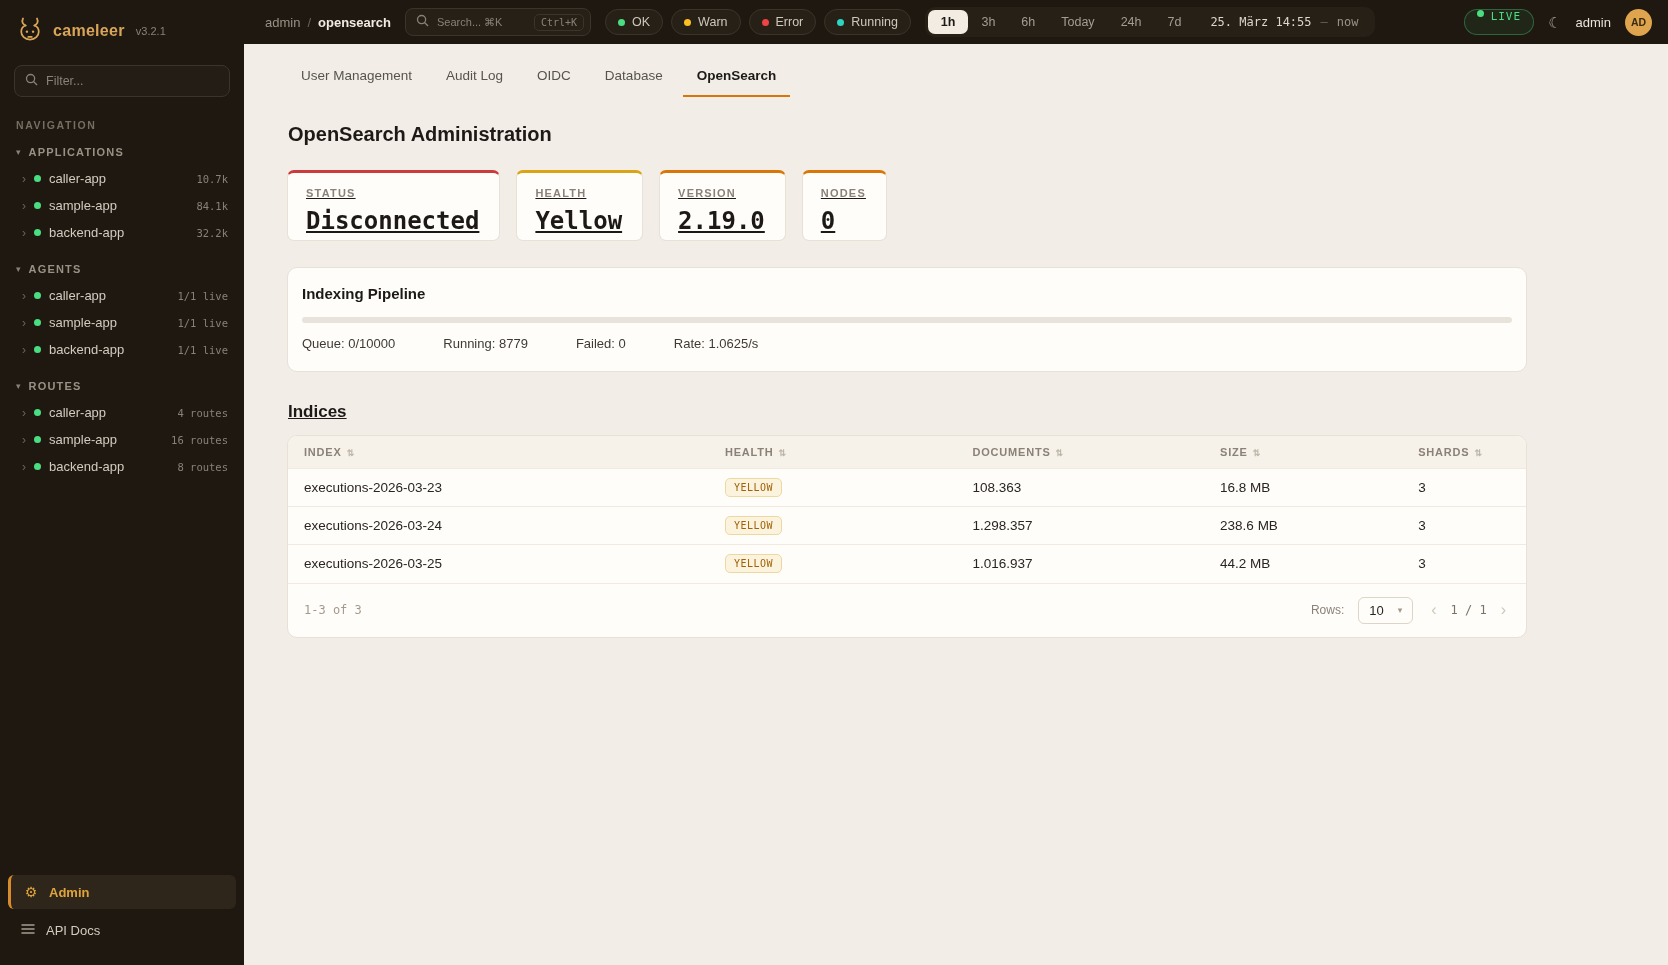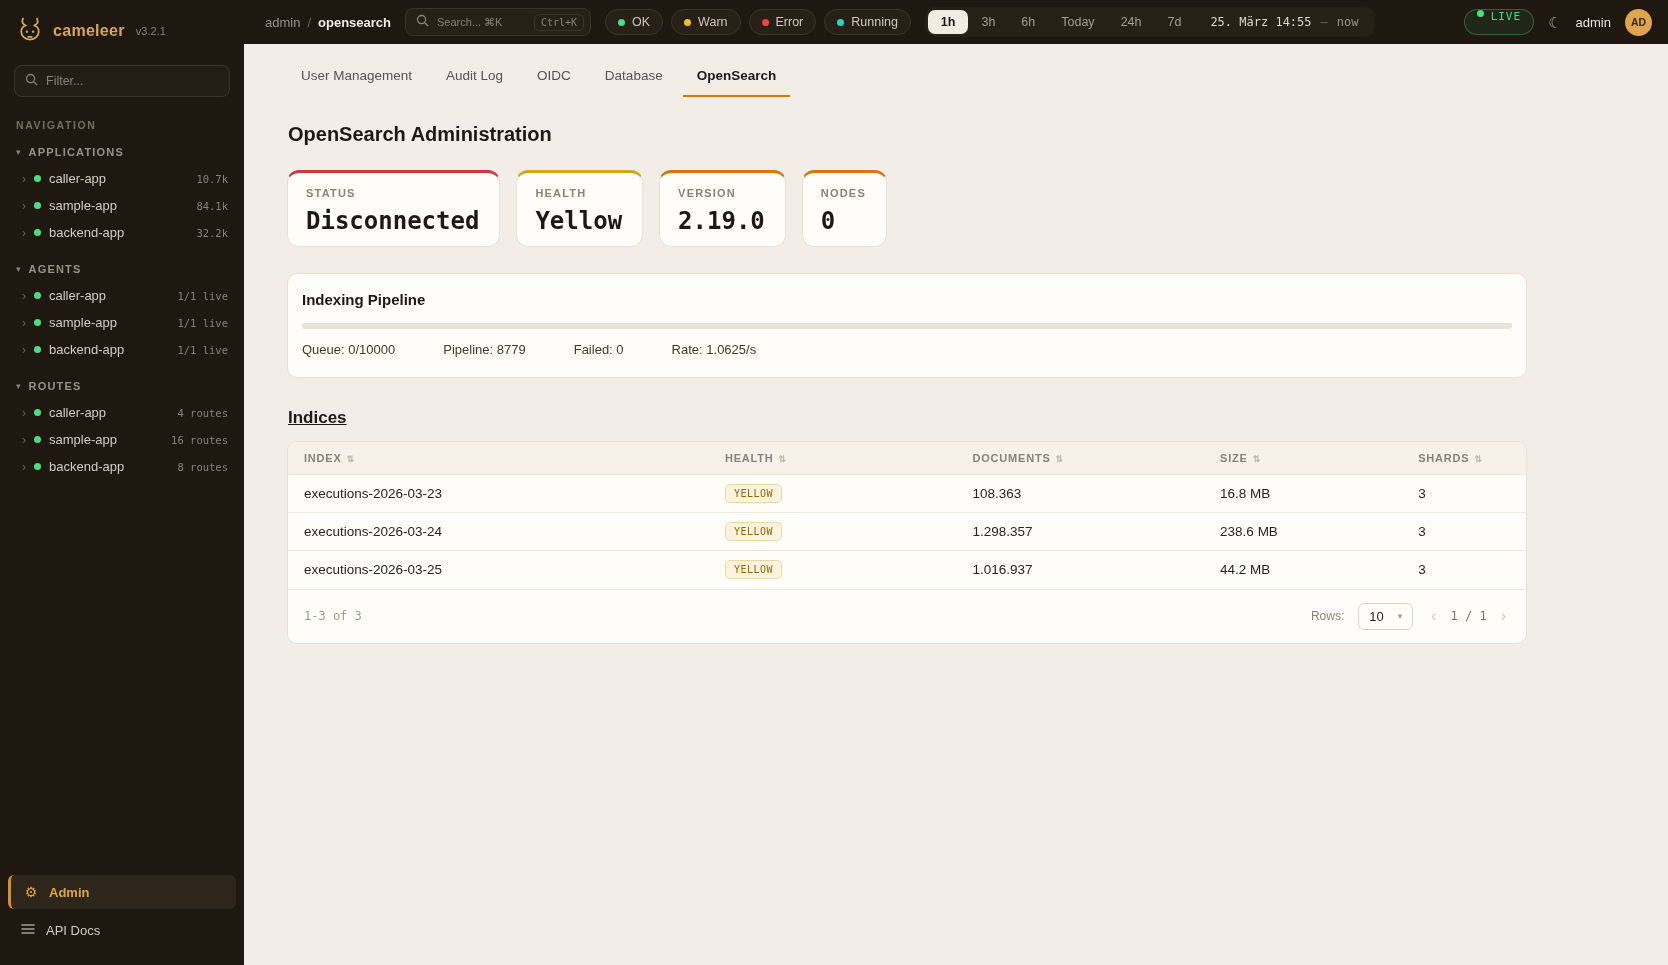--- a/index.html
+++ b/index.html
@@ -65,21 +65,21 @@
   .avatar { width:27px; height:27px; border-radius:50%; background:#dfa44e; color:#3a2a12; font-size:10.5px; font-weight:700; display:flex; align-items:center; justify-content:center; cursor:pointer; }
 
   
   .content { flex:1; overflow:auto; padding:14px 44px 40px 43px; }
   .tabs { display:flex; gap:6px; margin-bottom:26px; }
   .tab { padding:10px 14px 12px 14px; font-size:13.5px; color:#57534e; cursor:pointer; border-bottom:2px solid transparent; }
   .tab.active { color:#1c1917; font-weight:700; border-bottom:2px solid #d97706; }
   .page-title { font-size:20px; font-weight:700; color:#1c1917; margin:4px 0 24px 1px; }
 
   .stat-cards { display:flex; gap:16px; margin-bottom:26px; }
-  .stat-card { background:#fffdf9; border:1px solid #e7e1d6; border-top:3px solid #d97706; border-radius:12px; padding:14px 20px 11px 18px; min-width:72px; }
+  .stat-card { background:#fffdf9; border:1px solid #e7e1d6; border-top:3px solid #d97706; border-radius:7px; padding:14px 20px 5px 18px; min-width:72px;text-decoration:underline; }
   .stat-label { font-size:11px; letter-spacing:1.2px; color:#8a8178; font-weight:700; }
   .stat-value { font-family:"DejaVu Sans Mono",monospace; font-size:24px; font-weight:700; color:#1c1917; margin-top:8px; white-space:nowrap; }
 
   .card { background:#fffdf9; border:1px solid #e7e1d6; border-radius:10px; max-width:1240px; }
   .pipeline-card { padding:17px 14px 20px 14px; margin-bottom:30px; }
   .pipeline-title { font-size:15px; font-weight:700; color:#1c1917; }
   .progress-track { height:6px; background:#e8e4db; border-radius:3px; margin:15px 0 13px 0; overflow:hidden; }
   .progress-fill { height:100%; border-radius:3px; }
   .pipeline-stats { display:flex; gap:48px; font-size:13px; color:#3f3a34; }
 
@@ -325,21 +325,21 @@
         <h2 class="pipeline-title">Indexing Pipeline</h2>
         <div class="progress-track">
           <div class="progress-fill" style="width: 0%; background-color: rgb(74, 222, 128);"></div>
         </div>
         <div class="pipeline-stats">
           <span>
             <span>Queue:</span>
             <span>0/10000</span>
           </span>
           <span>
-            <span>Pipeline:</span>
+            <span>Running:</span>
             <span>8779</span>
           </span>
           <span>
             <span>Failed:</span>
             <span>0</span>
           </span>
           <span>
             <span>Rate:</span>
             <span>1.0625/s</span>
           </span>

